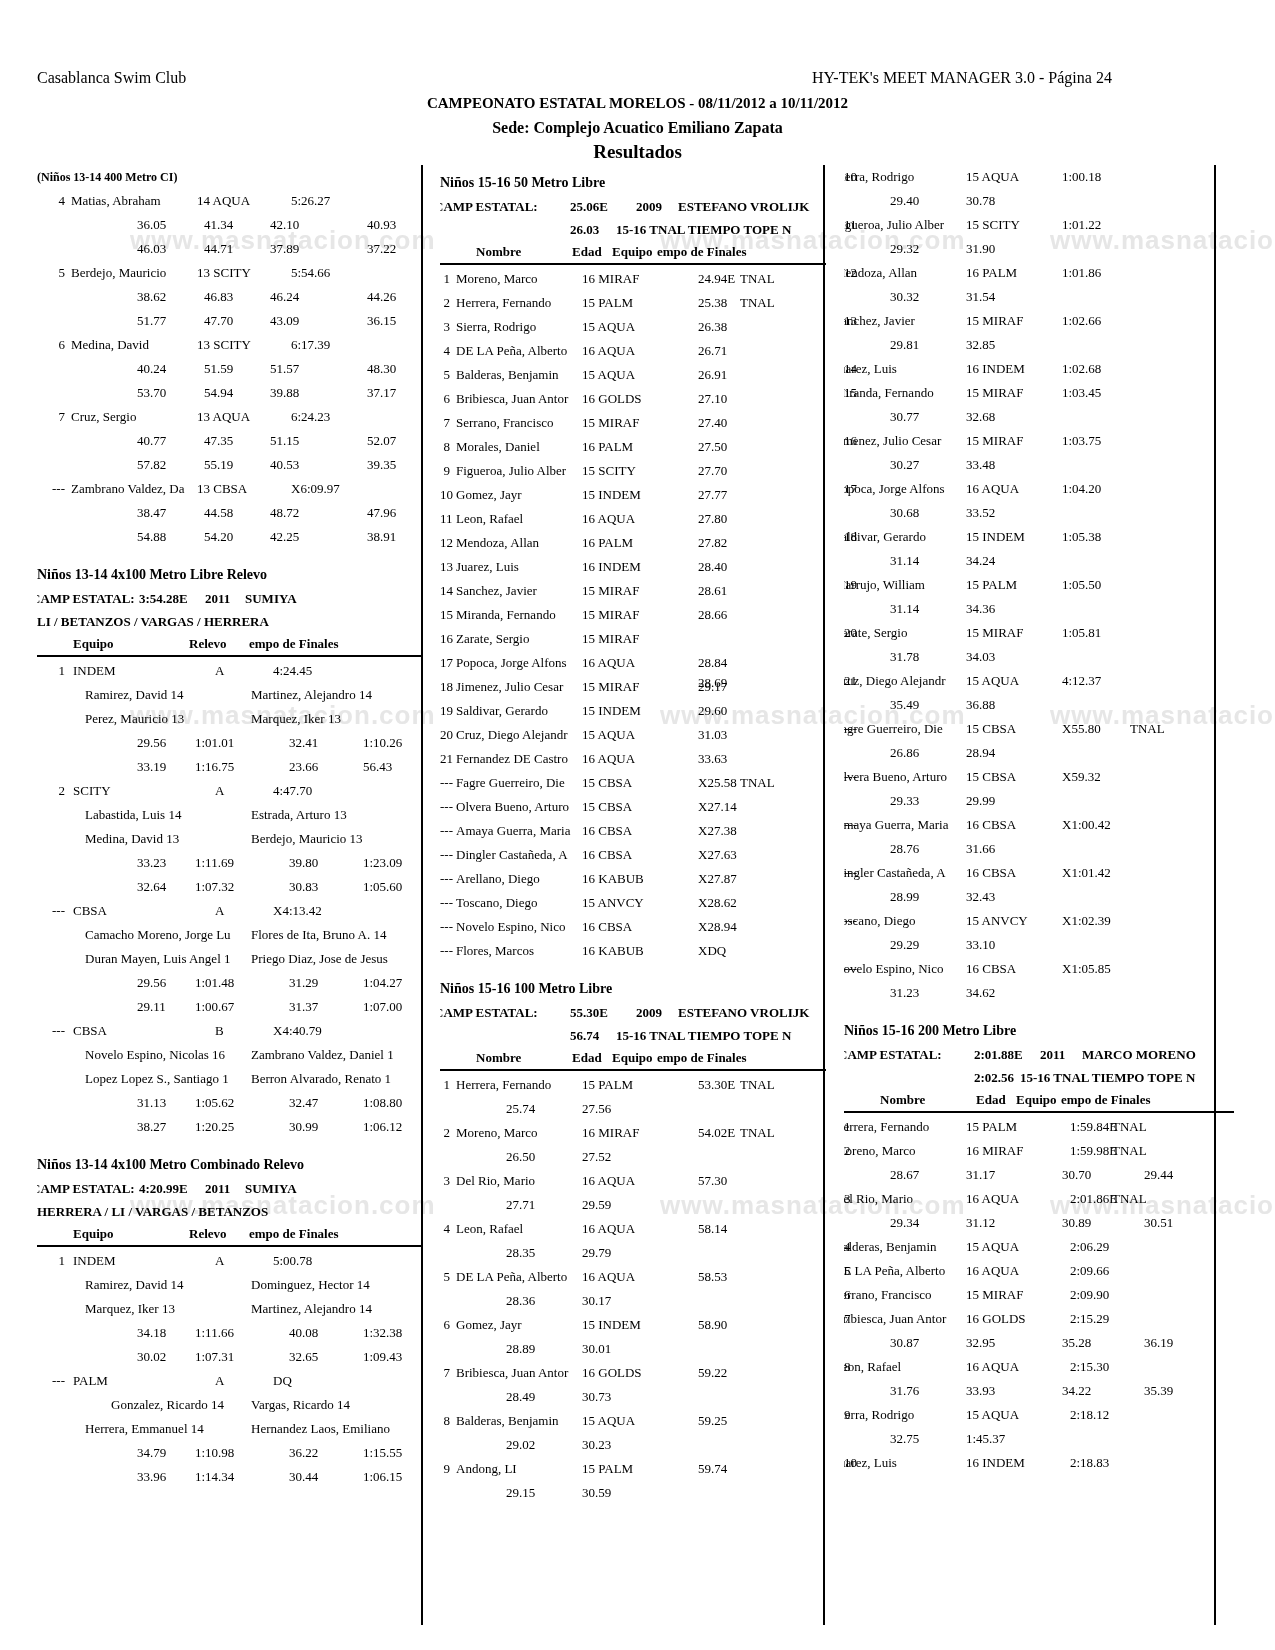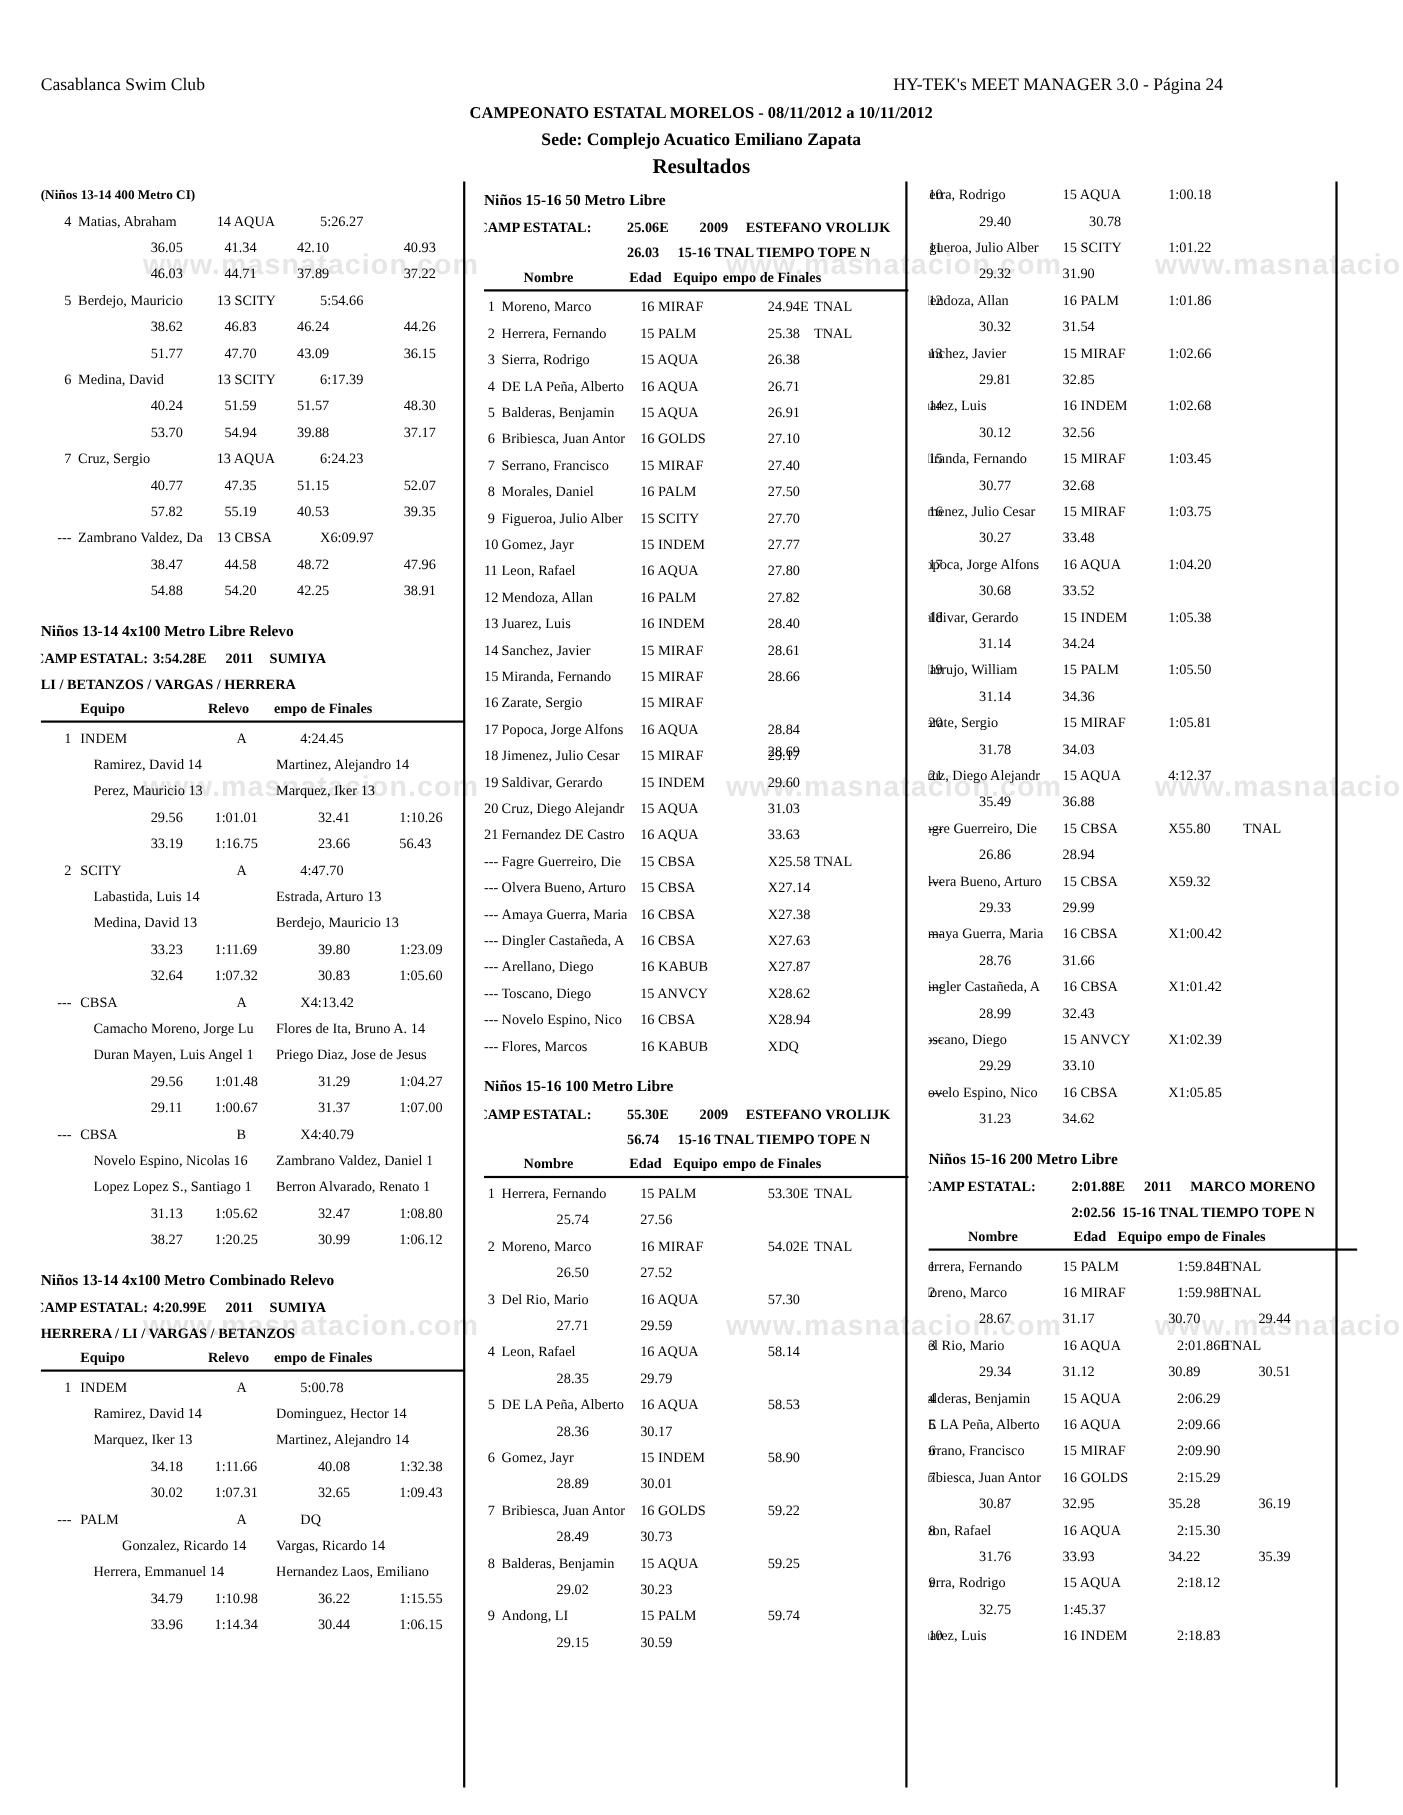--- a/index.html
+++ b/index.html
@@ -674,21 +674,21 @@
 <div class="col col3" id="col3">
     <div class="row">
       <span style="left:0px;width:-16px;text-align:right;">10</span>
       <span style="left:-10px;width:130px;overflow:hidden;">Sierra, Rodrigo</span>
       <span style="left:122px;">15 AQUA</span>
       <span style="left:218px;">1:00.18</span>
       <span style="left:286px;"></span>
     </div>
     <div class="row">
       <span style="left:46px;">29.40</span>
-      <span style="left:122px;margin-left:24px;">30.78</span>
+      <span style="left:122px;">30.78</span>
     </div>
     <div class="row">
       <span style="left:0px;width:-16px;text-align:right;">11</span>
       <span style="left:-10px;width:130px;overflow:hidden;">Figueroa, Julio Alber</span>
       <span style="left:122px;">15 SCITY</span>
       <span style="left:218px;">1:01.22</span>
       <span style="left:286px;"></span>
     </div>
     <div class="row">
       <span style="left:46px;">29.32</span>
@@ -715,24 +715,20 @@
     <div class="row">
       <span style="left:46px;">29.81</span>
       <span style="left:122px;">32.85</span>
     </div>
     <div class="row">
       <span style="left:0px;width:-16px;text-align:right;">14</span>
       <span style="left:-10px;width:130px;overflow:hidden;">Juarez, Luis</span>
       <span style="left:122px;">16 INDEM</span>
       <span style="left:218px;">1:02.68</span>
       <span style="left:286px;"></span>
-    </div>
-    <div class="row">
-      <span style="left:46px;">30.12</span>
-      <span style="left:122px;">32.56</span>
     </div>
     <div class="row">
       <span style="left:0px;width:-16px;text-align:right;">15</span>
       <span style="left:-10px;width:130px;overflow:hidden;">Miranda, Fernando</span>
       <span style="left:122px;">15 MIRAF</span>
       <span style="left:218px;">1:03.45</span>
       <span style="left:286px;"></span>
     </div>
     <div class="row">
       <span style="left:46px;">30.77</span>

